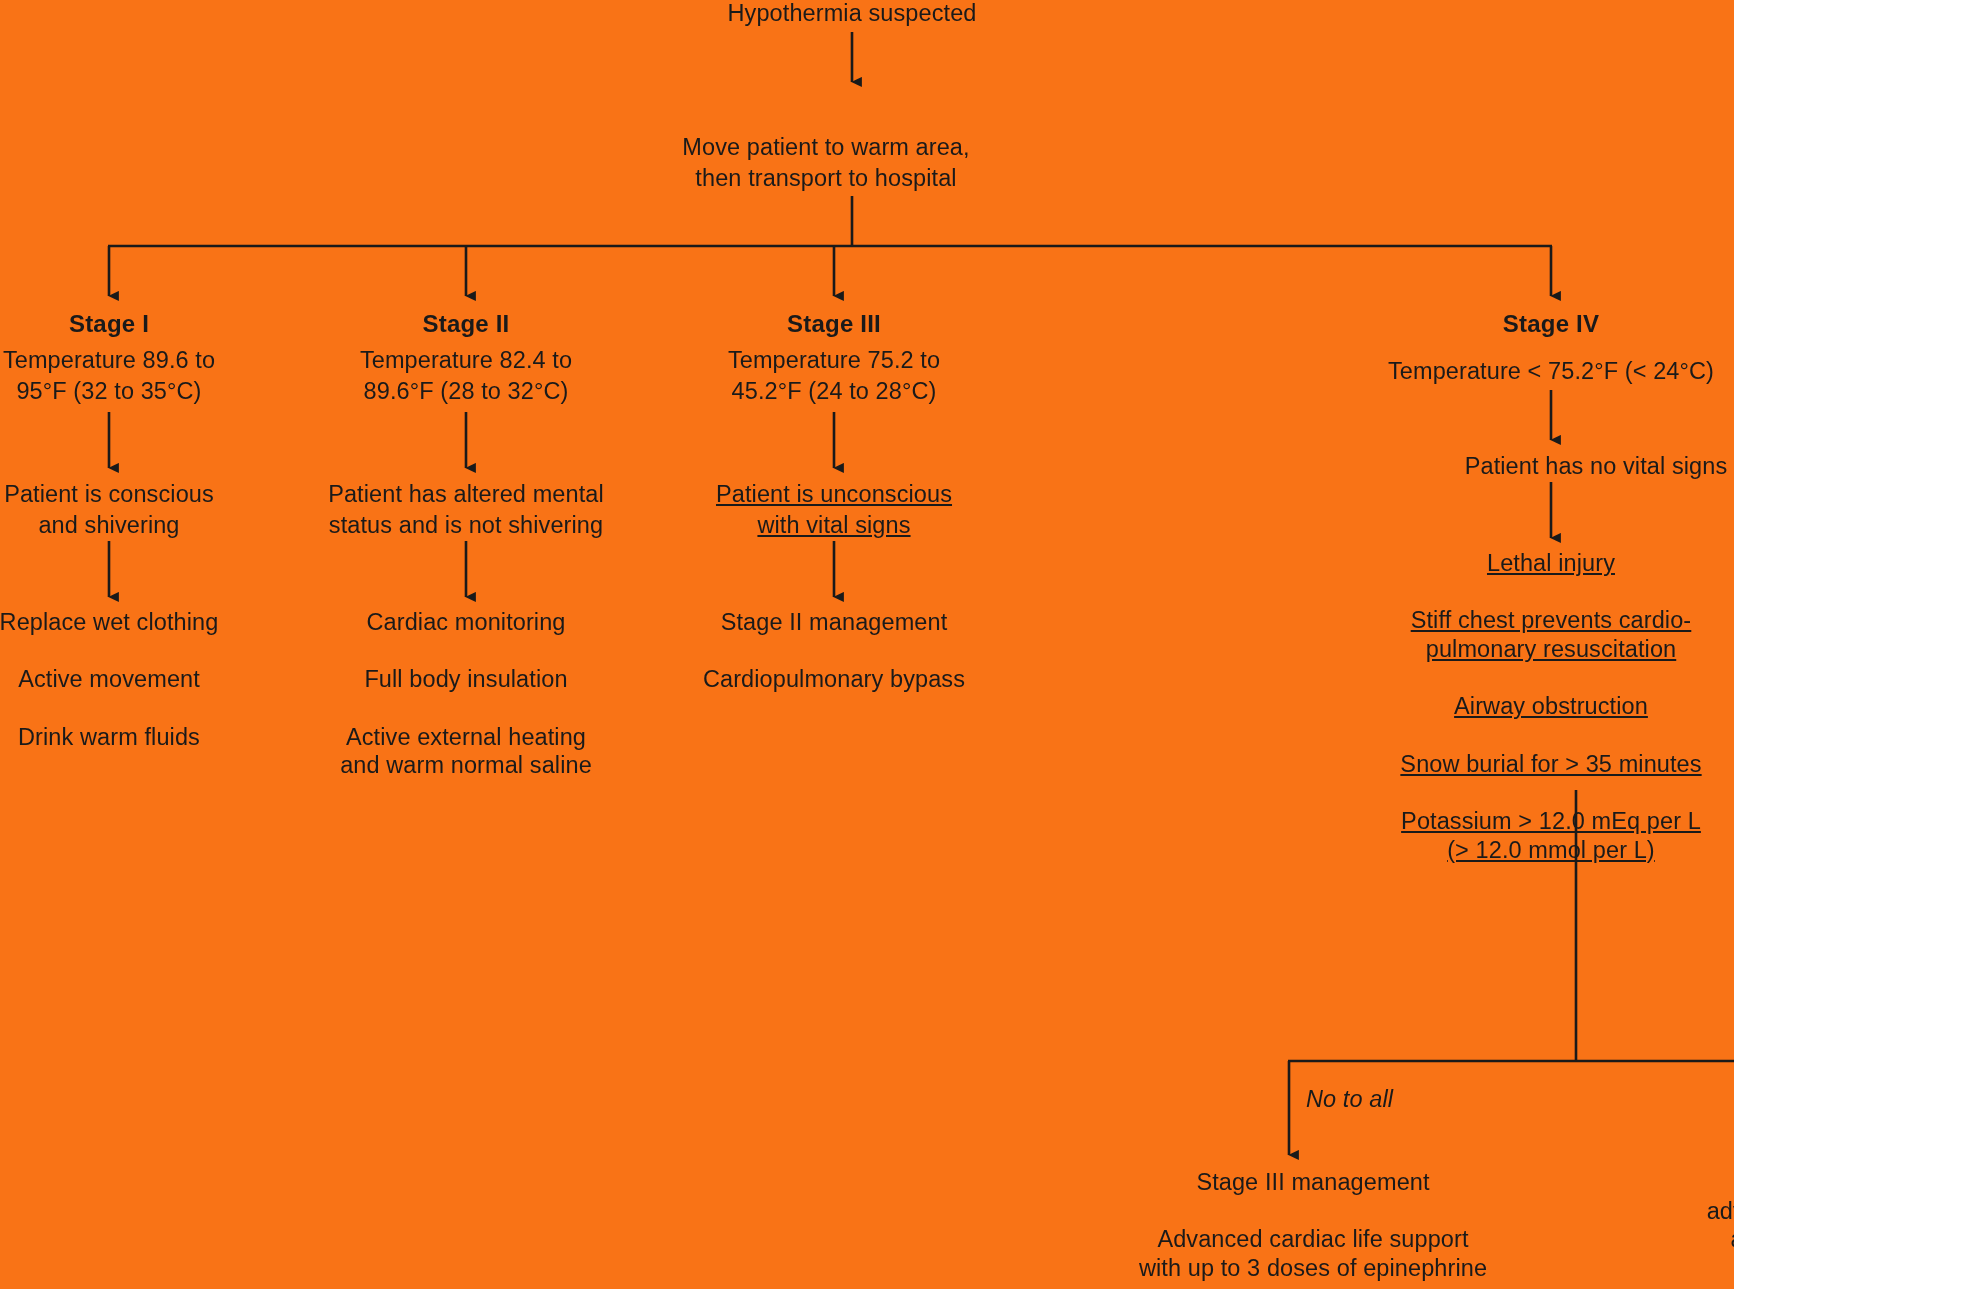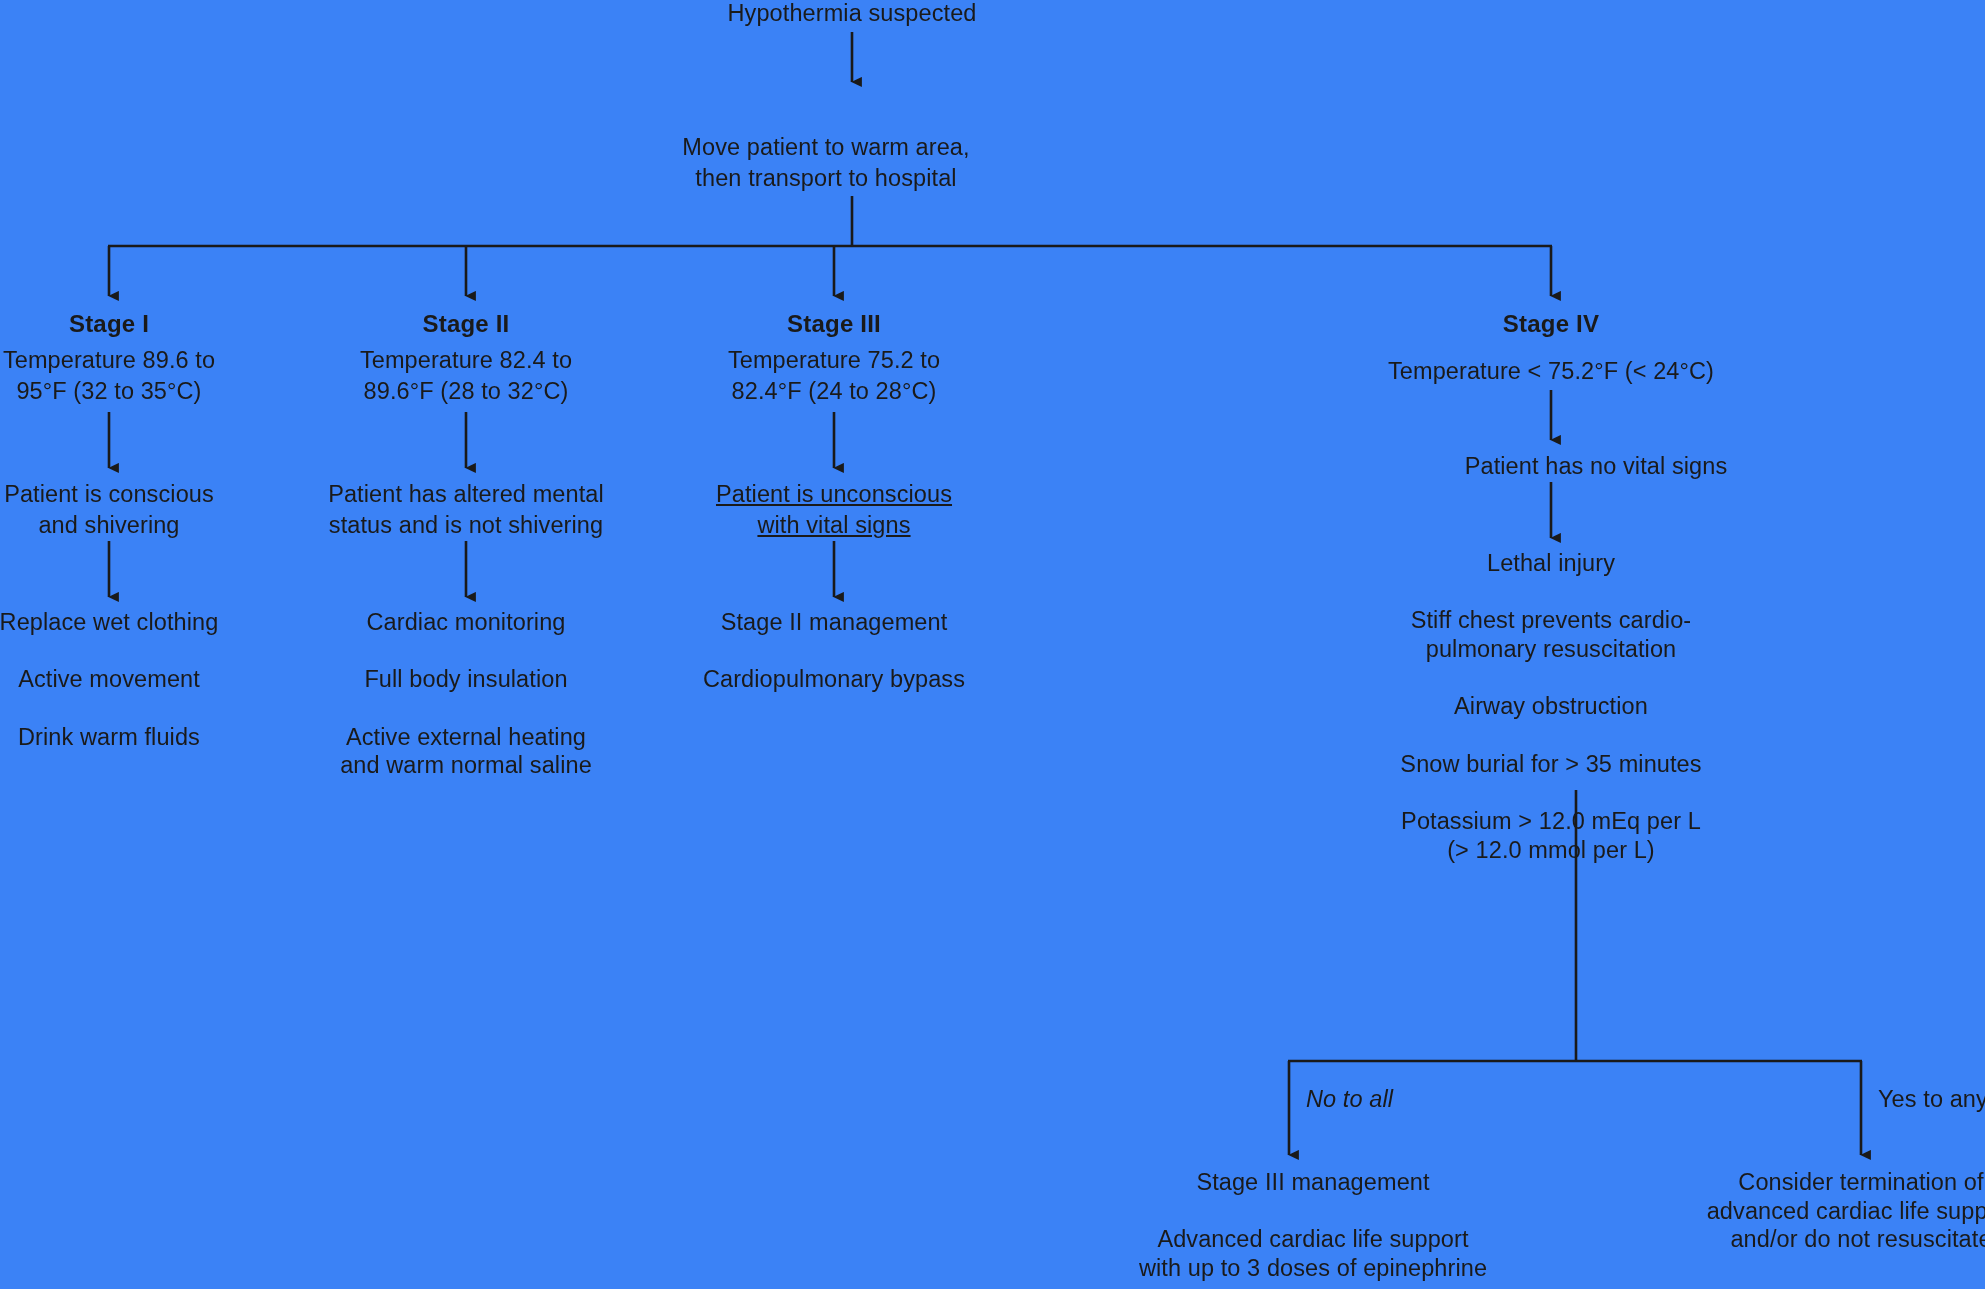--- a/index.html
+++ b/index.html
@@ -7,23 +7,23 @@
     margin: 0;
     padding: 0;
     background: #ffffff;
   }
   body {
     font-family: "Liberation Sans", sans-serif;
     color: #1a1a1a;
   }
   #canvas {
     position: relative;
-    width: 1985px;
+    width: 1734px;
     height: 1289px;
-    background: #3b82f6;
+    background: #f97316;
     overflow: hidden;
   }
   
   .node {
     position: absolute;
     text-align: center;
     line-height: 1.30;
     white-space: pre-line;
     color: #1a1a1a;
     letter-spacing: 0.1px;
@@ -114,31 +114,31 @@
 status and is not shivering</div>
   <div class="node t-head" style="left:654px; top:308px; width:360px;">Stage III</div>
 
   <div class="node t-22" style="left:276px; top:608px; width:380px; line-height:1.22;">Cardiac monitoring
 
 Full body insulation
 
 Active external heating
 and warm normal saline</div>
   <div class="node t-22" style="left:654px; top:345px; width:360px;">Temperature 75.2 to
-82.4°F (24 to 28°C)</div>
+45.2°F (24 to 28°C)</div>
   <div class="node t-22" style="left:654px; top:479px; width:360px;text-decoration:underline;">Patient is unconscious
 with vital signs</div>
   <div class="node t-22" style="left:644px; top:608px; width:380px; line-height:1.22;">Stage II management
 
 Cardiopulmonary bypass</div>
 
   <div class="node t-head" style="left:1331px; top:308px; width:440px;">Stage IV</div>
   <div class="node t-22" style="left:1311px; top:345px; width:480px;margin-top:11px;">Temperature &lt; 75.2°F (&lt; 24°C)</div>
   <div class="node t-22" style="left:1376px; top:451px; width:440px;">Patient has no vital signs</div>
-  <div class="node t-22" style="left:1311px; top:549px; width:480px; line-height:1.22;">Lethal injury
+  <div class="node t-22" style="left:1311px; top:549px; width:480px; line-height:1.22;text-decoration:underline;">Lethal injury
 
 Stiff chest prevents cardio-
 pulmonary resuscitation
 
 Airway obstruction
 
 Snow burial for &gt; 35 minutes
 
 Potassium &gt; 12.0 mEq per L
 (&gt; 12.0 mmol per L)</div>

